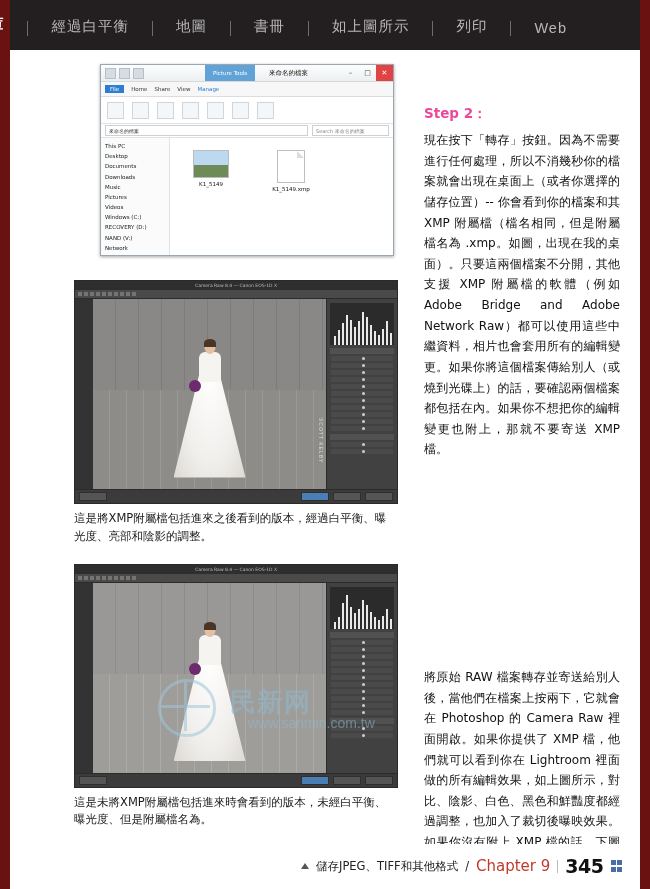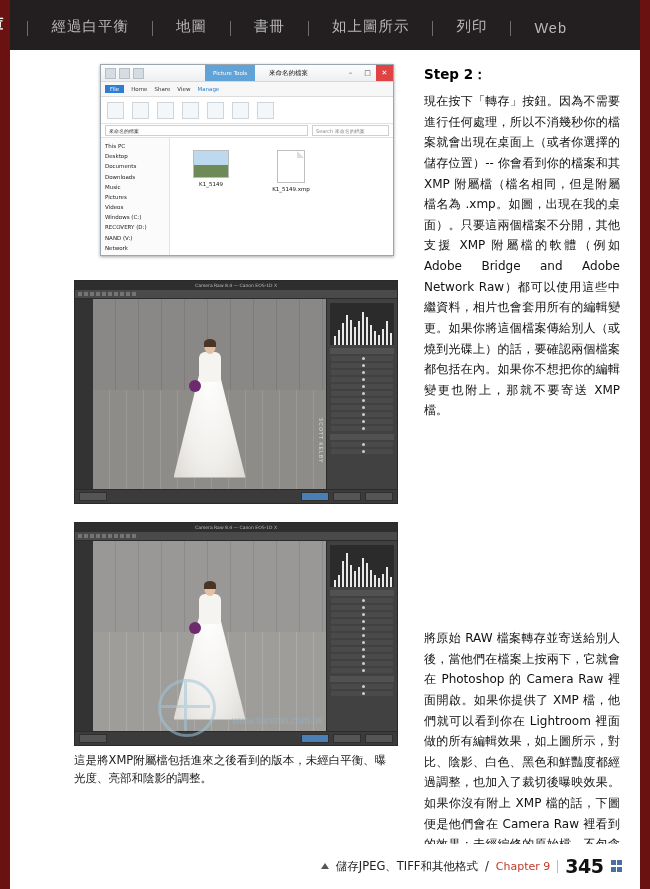--- a/index.html
+++ b/index.html
@@ -41,22 +41,23 @@
   }
   .right-col{
     position:absolute;left:404px;top:16px;width:196px;
   }
   .caption{
     font-size:11.5px;color:#1a1a1a;line-height:1.55;
     margin-top:6px;
     font-family:"DejaVu Sans","Liberation Sans",sans-serif;
   }
   .step-head{
-    color:#000000;font-weight:bold;font-size:13.5px;margin-bottom:7px;
+    color:#ec4899;font-weight:bold;font-size:13.5px;margin-bottom:7px;
     font-family:"DejaVu Sans","Liberation Sans",sans-serif;
+    margin-top:39px;
   }
   .step-body{
     font-size:12px;color:#111;line-height:1.72;text-align:justify;
     font-family:"DejaVu Sans","Liberation Sans",sans-serif;
   }
   .step3{margin-top:207px;}
   
   .explorer{
     width:292px;height:190px;background:#f2f2f2;
     border:1px solid #9aa7b0;
@@ -215,37 +216,37 @@
   }
   
   .footer{
     position:absolute;left:10px;right:10px;bottom:0;height:45px;
     background:#fff;
   }
   .footline{
     position:absolute;right:8px;bottom:12px;display:flex;align-items:center;gap:7px;
     font-size:11.5px;color:#222;font-family:"DejaVu Sans",sans-serif;
   }
-  .foot-ch{color:#c0392b;font-size:11px;}
+  .foot-ch{color:#c0392b;font-size:15px;}
   .foot-pg{font-size:19px;font-weight:bold;color:#111;letter-spacing:-0.5px;}
   .grid-ic{display:grid;grid-template-columns:5px 5px;grid-template-rows:5px 5px;gap:1.5px;}
   .grid-ic i{background:#4a6fa5;display:block;}
   .sep-v{width:1px;height:13px;background:#bbb;}
   .tri{width:0;height:0;border-left:4px solid transparent;border-right:4px solid transparent;border-bottom:6px solid #555;}
   
   .wm{
     position:absolute;left:60px;bottom:105px;width:330px;height:70px;
     opacity:.55;pointer-events:none;
   }
   .wm-txt{
     position:absolute;left:150px;top:16px;color:#8fb9cf;font-size:26px;font-weight:bold;
     font-family:"DejaVu Sans",sans-serif;letter-spacing:1px;
   }
   .wm-sub{
-    position:absolute;left:152px;top:46px;color:#8fb9cf;font-size:10px;
+    position:absolute;left:168px;top:46px;color:#8fb9cf;font-size:14px;
   }
   .wm-globe{
     position:absolute;left:78px;top:10px;width:52px;height:52px;border-radius:50%;
     border:3px solid #9ec6da;
   }
   .wm-globe:before{
     content:"";position:absolute;left:23px;top:-3px;width:0;height:52px;border-left:3px solid #9ec6da;
   }
   .wm-globe:after{
     content:"";position:absolute;left:-3px;top:23px;width:52px;height:0;border-top:3px solid #9ec6da;
@@ -409,20 +410,21 @@
         </div>
         <div class="lr-bottom">
           <span class="btn-sm"></span>
           <span style="display:flex;gap:4px;">
             <span class="btn-blue"></span>
             <span class="btn-sm"></span>
             <span class="btn-sm"></span>
           </span>
         </div>
       </div>
+      <div class="caption">這是將XMP附屬檔包括進來之後看到的版本，經過白平衡、曝光度、亮部和陰影的調整。</div>
 
       <div class="lr" style="margin-top:18px;">
         <div class="lr-top">Camera Raw 8.4 — Canon EOS-1D X</div>
         <div class="lr-tool">
           <i></i>
             <i></i>
           <i></i>
             <i></i>
           <i></i>
             <i></i>
@@ -483,35 +485,36 @@
         </div>
         <div class="lr-bottom">
           <span class="btn-sm"></span>
           <span style="display:flex;gap:4px;">
             <span class="btn-blue"></span>
             <span class="btn-sm"></span>
             <span class="btn-sm"></span>
           </span>
         </div>
       </div>
-      <div class="caption">這是將XMP附屬檔包括進來之後看到的版本，未經白平衡、曝光度、亮部和陰影的調整。</div>
+      <div class="caption">這是未將XMP附屬檔包括進來時會看到的版本，未經白平衡、曝光度、但是附屬檔名為。</div>
     </div>
 
     <div class="right-col">
       <div>
         <div class="step-head">Step 2：</div>
         <div class="step-body">現在按下「轉存」按鈕。因為不需要進行任何處理，所以不消幾秒你的檔案就會出現在桌面上（或者你選擇的儲存位置）-- 你會看到你的檔案和其 XMP 附屬檔（檔名相同，但是附屬檔名為 .xmp。如圖，出現在我的桌面）。只要這兩個檔案不分開，其他支援 XMP 附屬檔的軟體（例如 Adobe Bridge and Adobe Network Raw）都可以使用這些中繼資料，相片也會套用所有的編輯變更。如果你將這個檔案傳給別人（或燒到光碟上）的話，要確認兩個檔案都包括在內。如果你不想把你的編輯變更也附上，那就不要寄送 XMP 檔。</div>
       </div>
       <div class="step3">
         <div class="step-body">將原始 RAW 檔案轉存並寄送給別人後，當他們在檔案上按兩下，它就會在 Photoshop 的 Camera Raw 裡面開啟。如果你提供了 XMP 檔，他們就可以看到你在 Lightroom 裡面做的所有編輯效果，如上圖所示，對比、陰影、白色、黑色和鮮豔度都經過調整，也加入了裁切後曝映效果。如果你沒有附上 XMP 檔的話，下圖便是他們會在 Camera Raw 裡看到的效果：未經編修的原始檔，不包含任何我在 Lightroom 裡完成的變更。</div>
       </div>
     </div>
 
     <div class="wm">
       <div class="wm-globe"></div>
+      <div class="wm-txt">民新网</div>
       <div class="wm-sub">www.sanmin.com.tw</div>
     </div>
   </div>
 
   <div class="footer">
     <div class="footline">
       <span class="tri"></span>
       <span>儲存JPEG、TIFF和其他格式</span>
       <span>/</span>
       <span class="foot-ch">Chapter 9</span>

